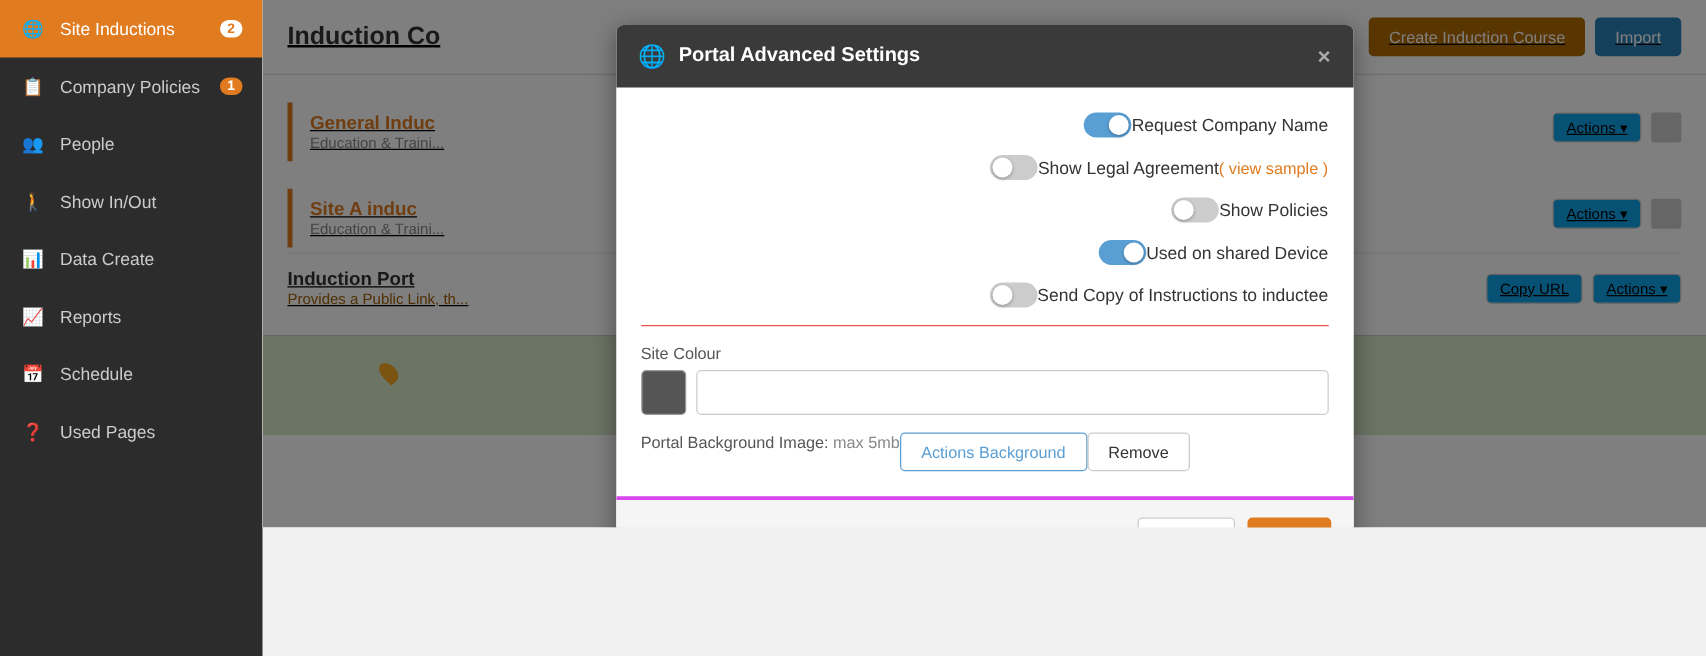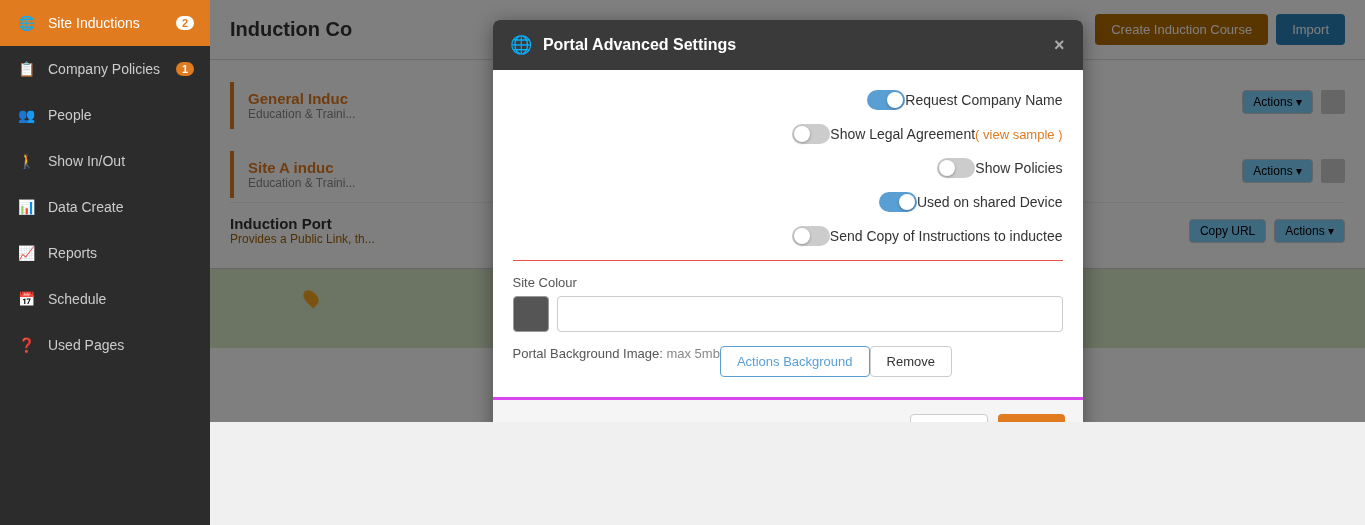--- a/index.html
+++ b/index.html
@@ -36,20 +36,21 @@
     }
     .sidebar-item.active .sidebar-badge { background: white; color: #e07b20; }
 
     
     .main {
       flex: 1;
       background: #fff;
       height: 422px;
       overflow: hidden;
       position: relative;
+      text-decoration: underline;
     }
 
     .main-header {
       display: flex;
       align-items: center;
       justify-content: space-between;
       padding: 14px 20px;
       border-bottom: 1px solid #ddd;
     }
     .main-title { font-size: 20px; font-weight: bold; color: #333; }
@@ -80,21 +81,21 @@
     .section-sub { font-size: 12px; color: #888; }
 
     .table-row-actions {
       display: flex;
       justify-content: flex-end;
       align-items: center;
       padding: 6px 0;
       gap: 8px;
     }
     .btn-actions {
-      background: #7dd3fc;
+      background: #0ea5e9;
       border: 1px solid #ccc;
       padding: 4px 10px;
       border-radius: 4px;
       cursor: pointer;
       font-size: 12px;
       display: flex;
       align-items: center;
       gap: 4px;
     }
     .icon-square { width: 24px; height: 24px; background: #ccc; border-radius: 2px; cursor: pointer; }

